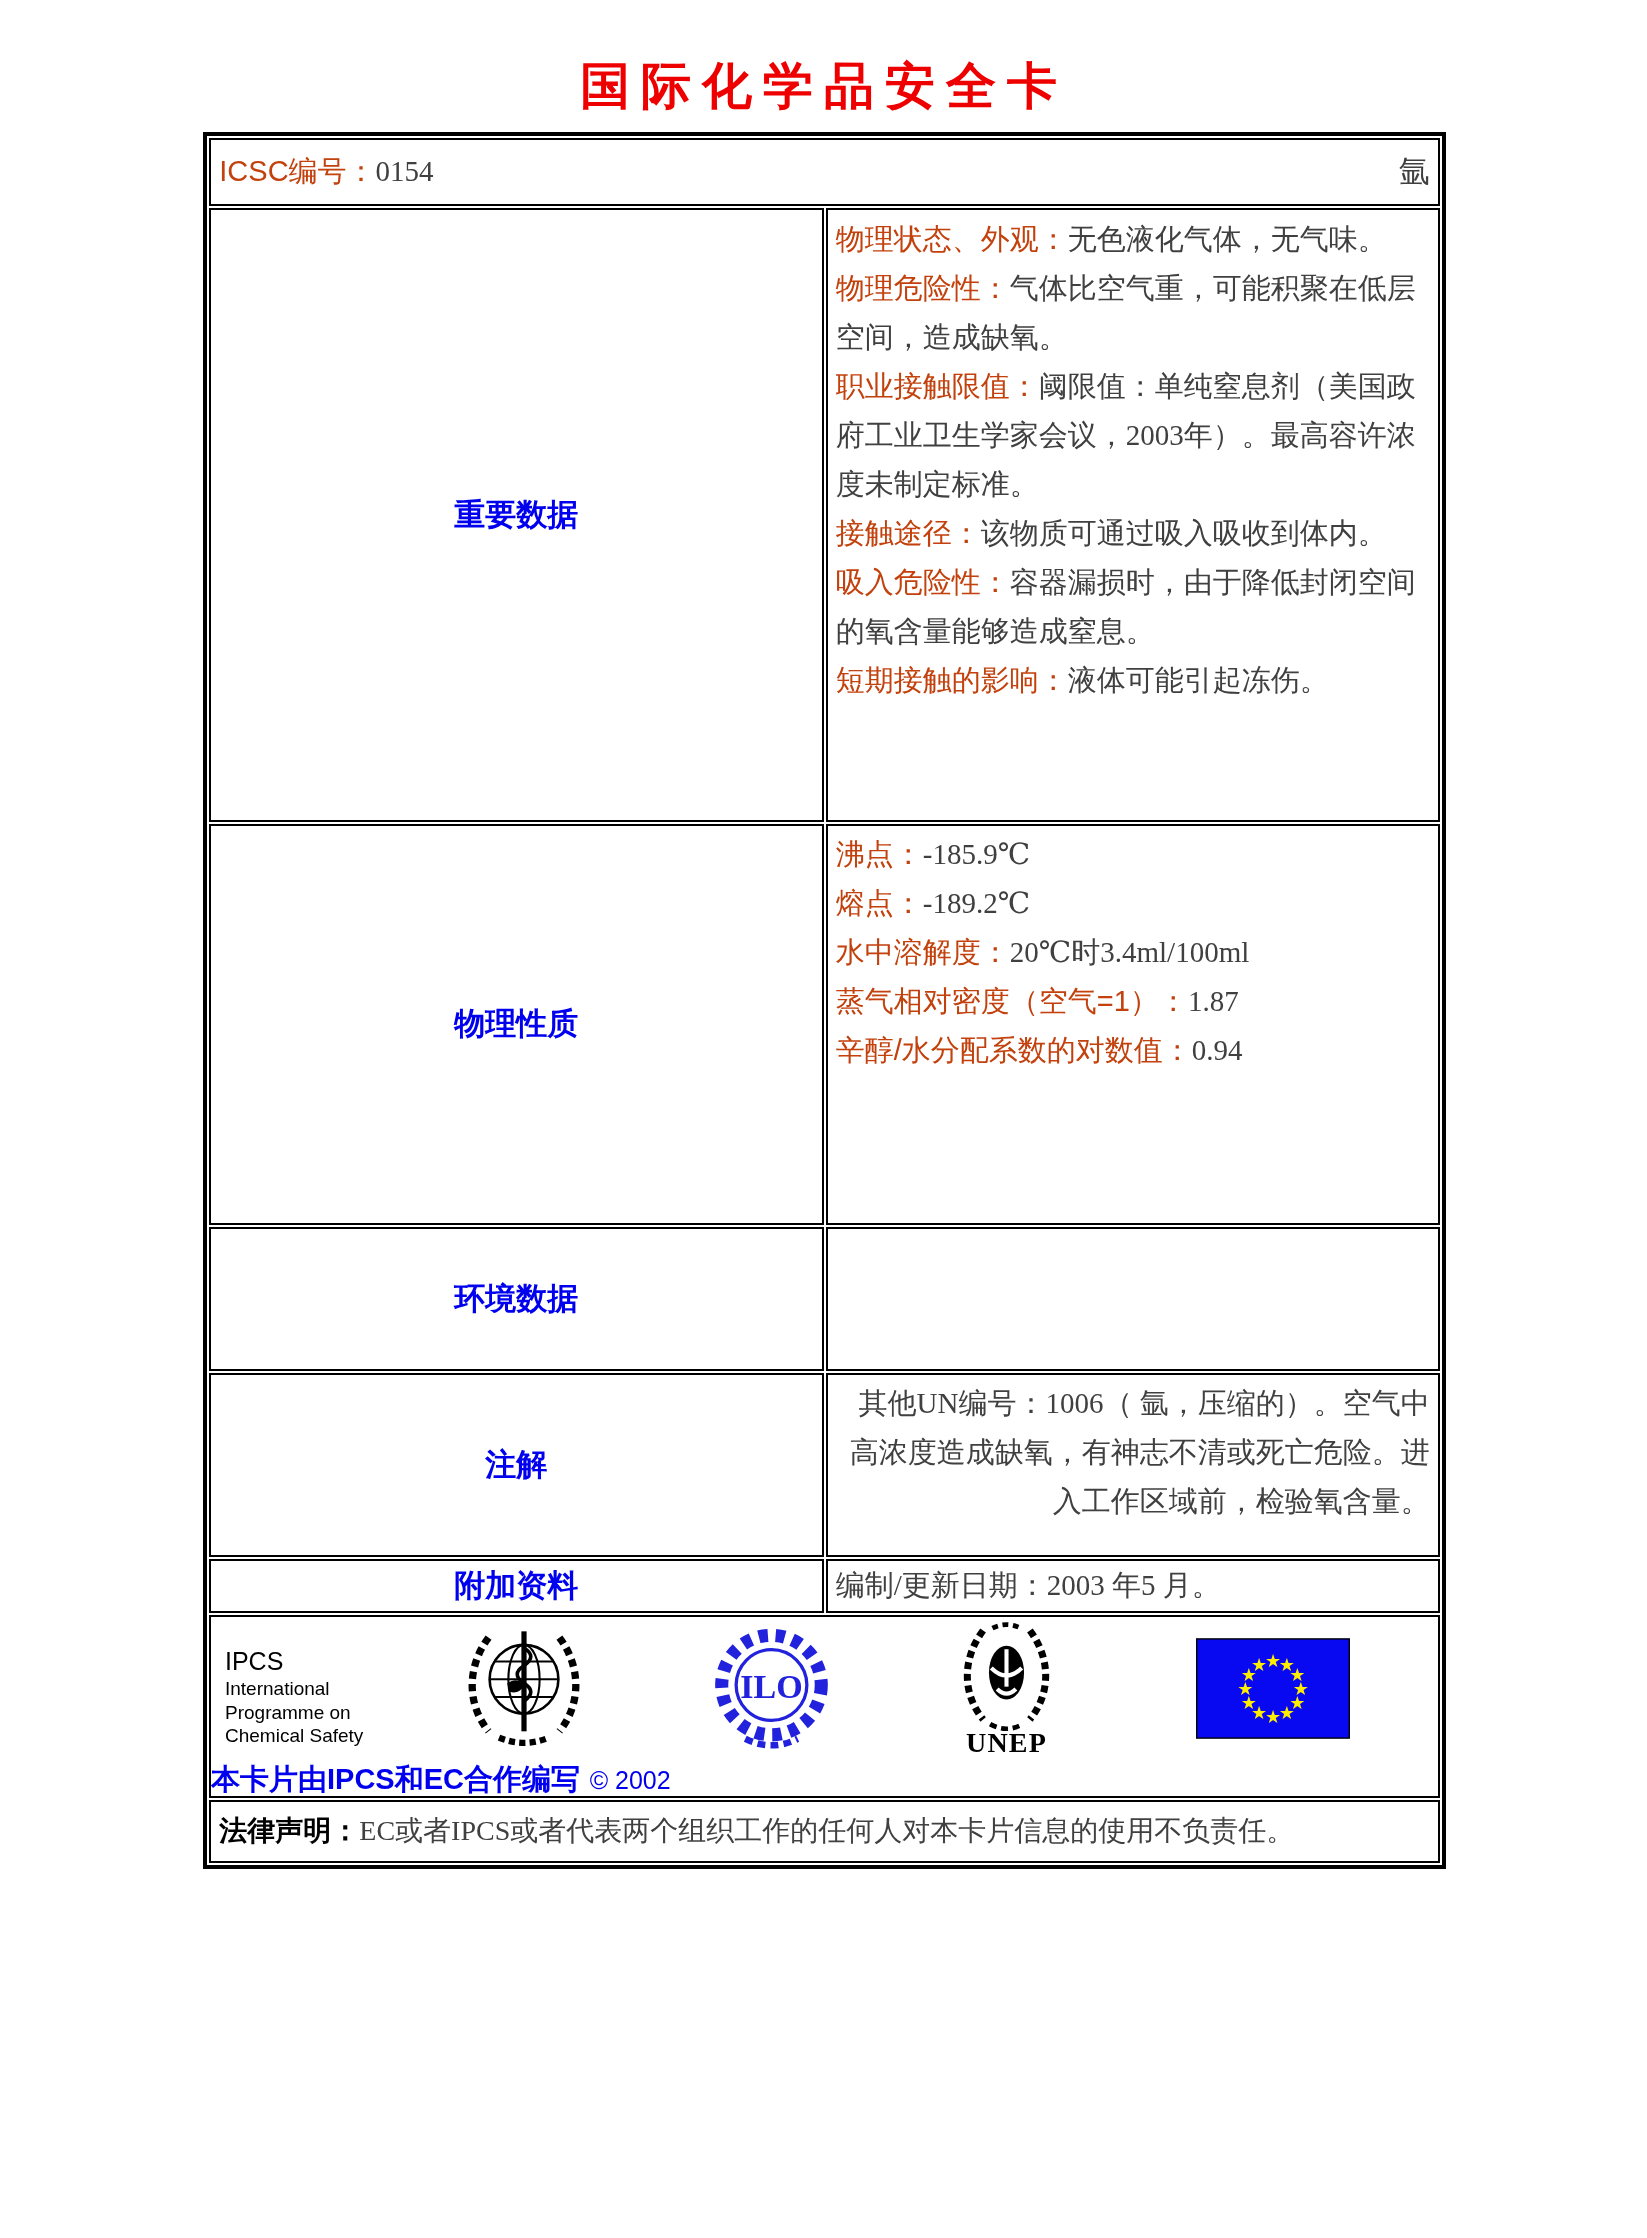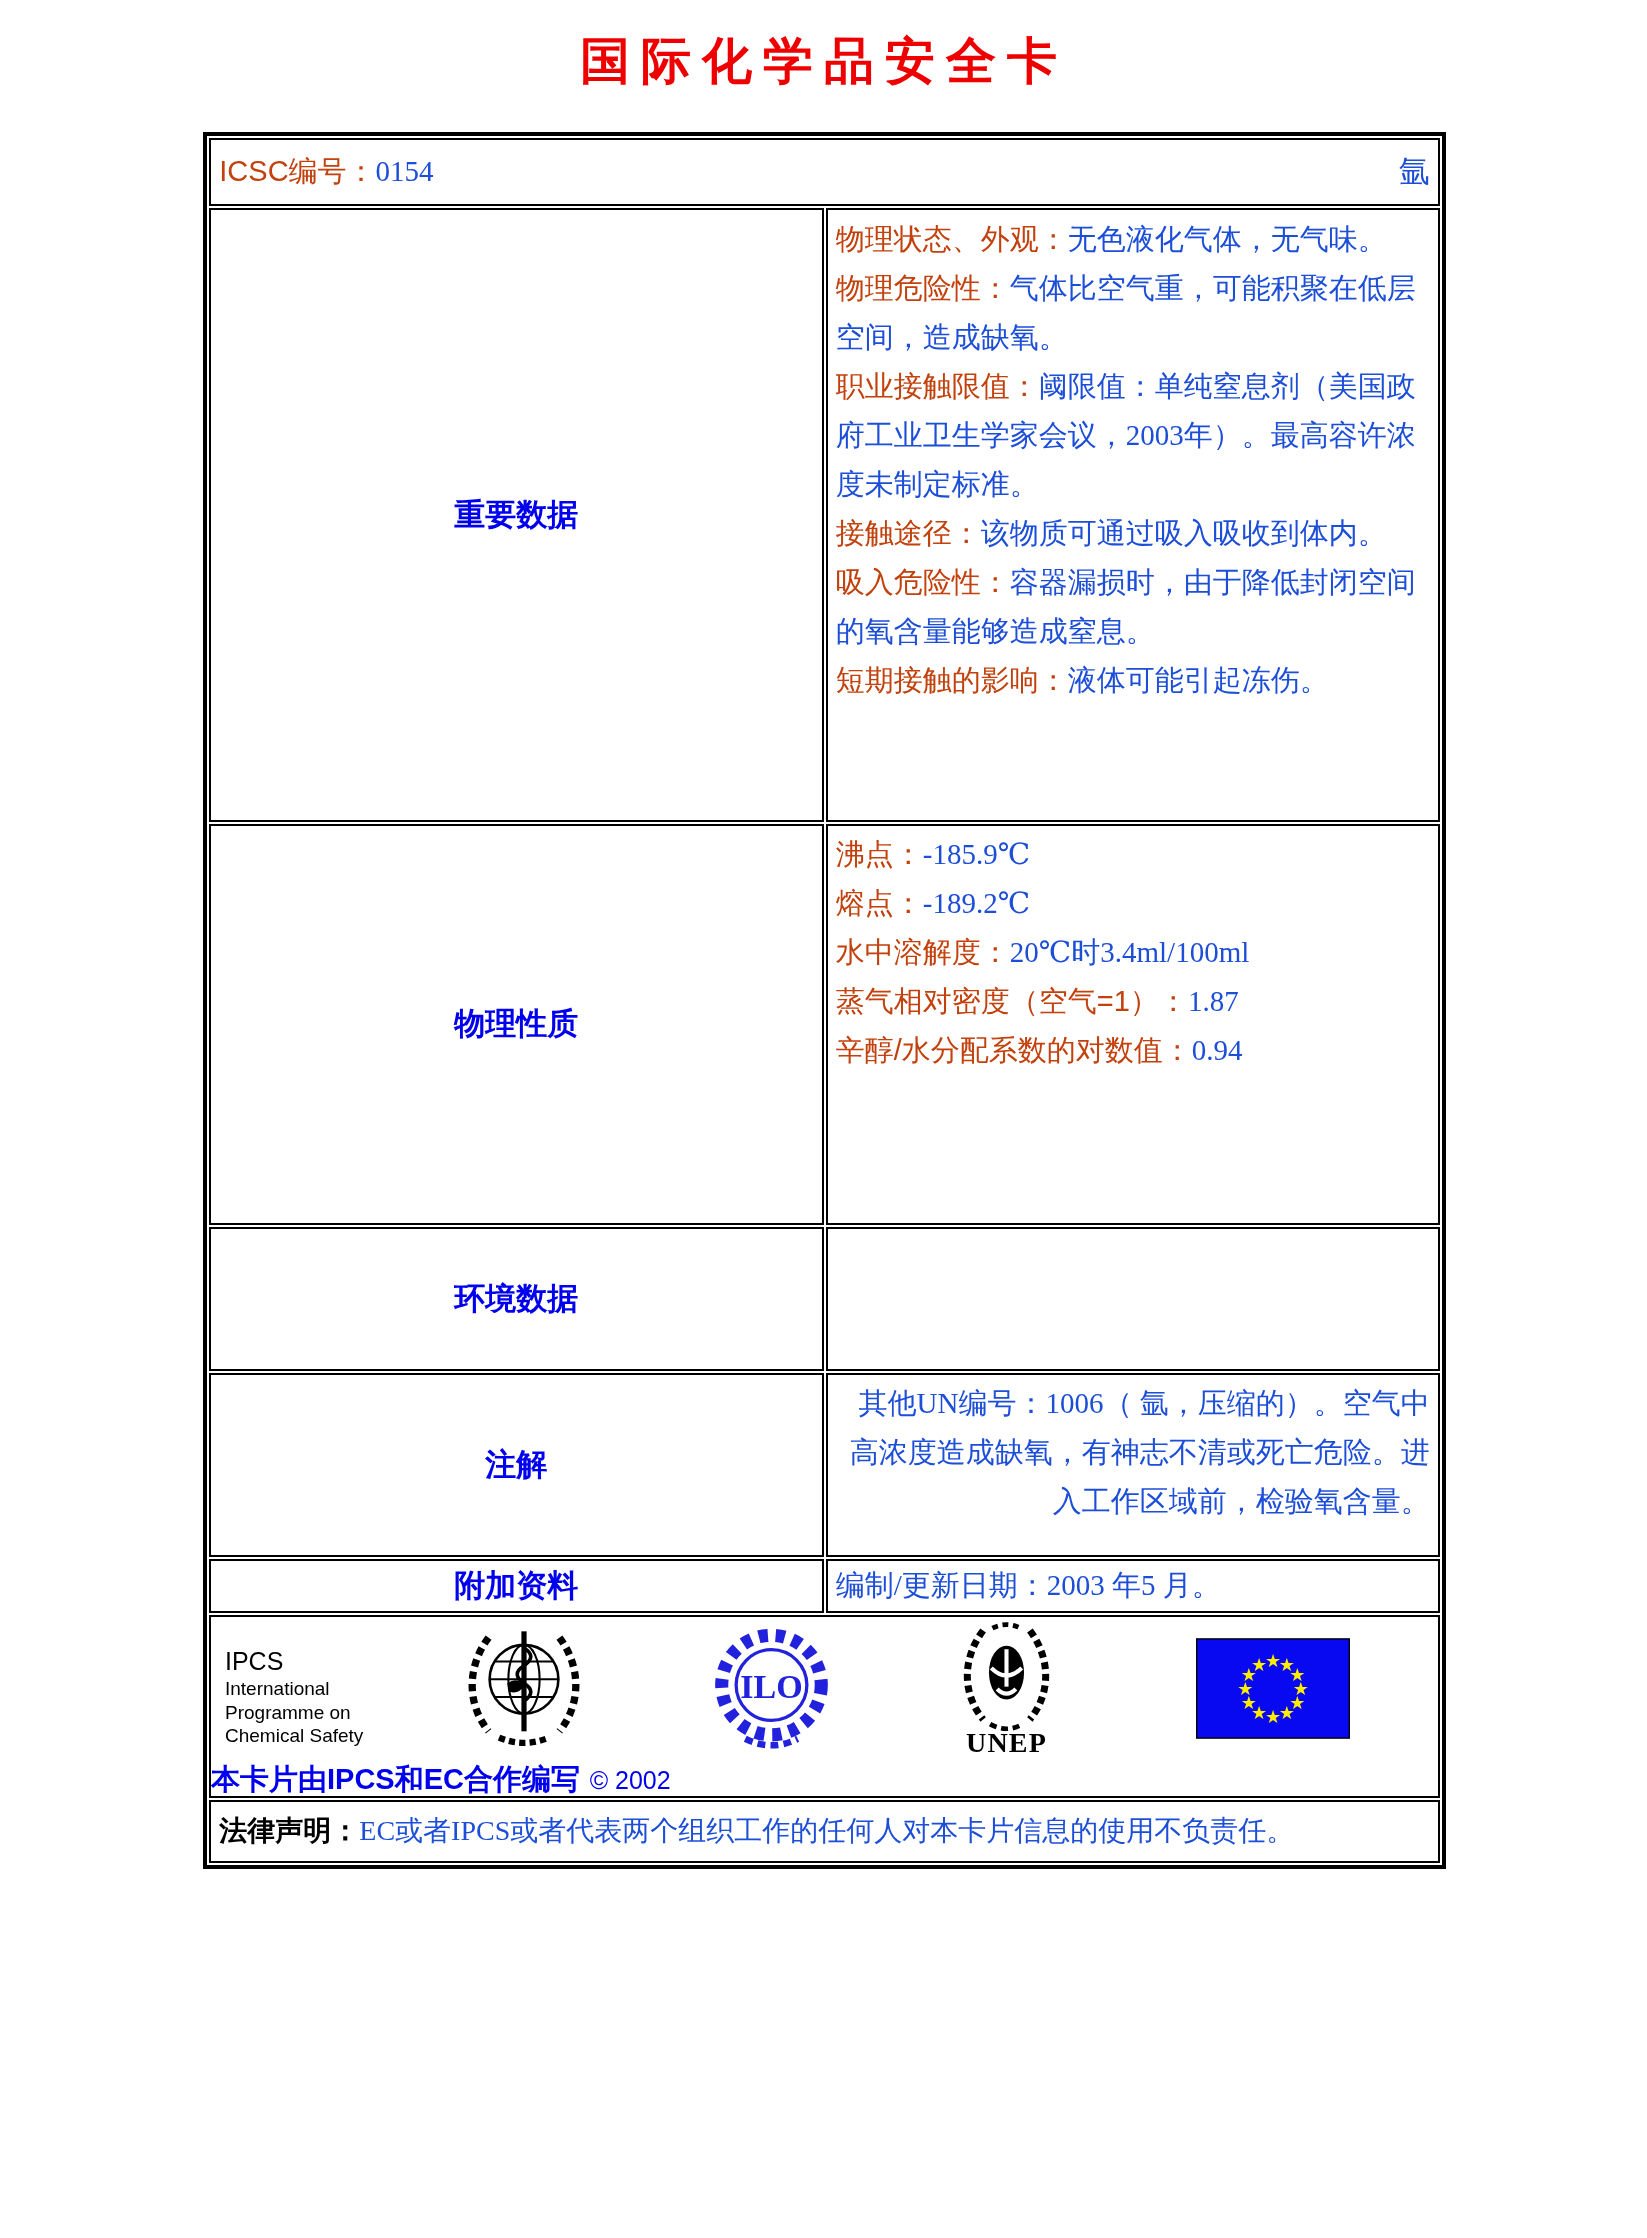--- a/index.html
+++ b/index.html
@@ -1,37 +1,37 @@
 <!DOCTYPE html>
 <html style="font-size:11px"><head>
 <meta charset="utf-8">
 <style>
   html,body{margin:0;padding:0;background:#ffffff;}
   body{width:1648px;height:2239px;position:relative;
        font-family:"Liberation Serif","DejaVu Serif",serif;color:#000;}
   .page{position:relative;width:1648px;height:2239px;background:#fff;}
 
-  .title{margin:0;padding-top:36px;height:75px;text-align:center;
+  .title{margin:0;padding-top:61px;height:75px;text-align:center;
          font-size:50px;line-height:50px;font-weight:bold;letter-spacing:11px;
          color:#ee0000;font-family:"Liberation Serif","DejaVu Serif",serif;}
 
   .card{position:absolute;left:203px;top:132px;width:1243px;
         border:4.9px solid #000;background:#fff;box-sizing:border-box;}
   table.grid{border-collapse:separate;border-spacing:2.8px;width:100%;table-layout:fixed;}
   td{border:2.1px solid #000;background:#fff;vertical-align:top;padding:4.2px 8.3px;}
 
   .col-label{width:171px;text-align:center;vertical-align:middle;}
   .sec-label{color:#0000ee;font-weight:bold;font-size:31px;
              font-family:"Liberation Sans","DejaVu Sans",sans-serif;}
 
   .hdr-row td{vertical-align:middle;height:56px;}
   .hdr{display:flex;justify-content:space-between;align-items:center;font-size:29px;}
   .lbl{color:#c2410c;font-weight:normal;
        font-family:"Liberation Sans","DejaVu Sans",sans-serif;margin-top:47px;}
-  .txt{color:#1d4ed8;}
+  .txt{color:#404040;}
   .chem{font-size:31px;}
 
   .items{font-size:29px;line-height:49px;}
   .items .line{margin:0;}
 
   .r-important td{height:601px;}
   .r-physical td{height:389px;}
   .r-env td{height:131px;}
   .r-notes td{height:172px;}
   .r-add td{height:33px;vertical-align:middle;}

